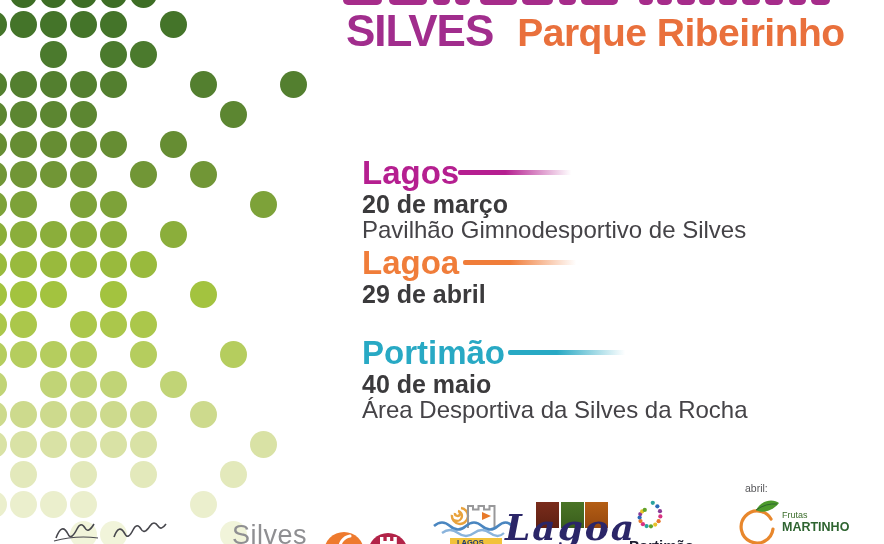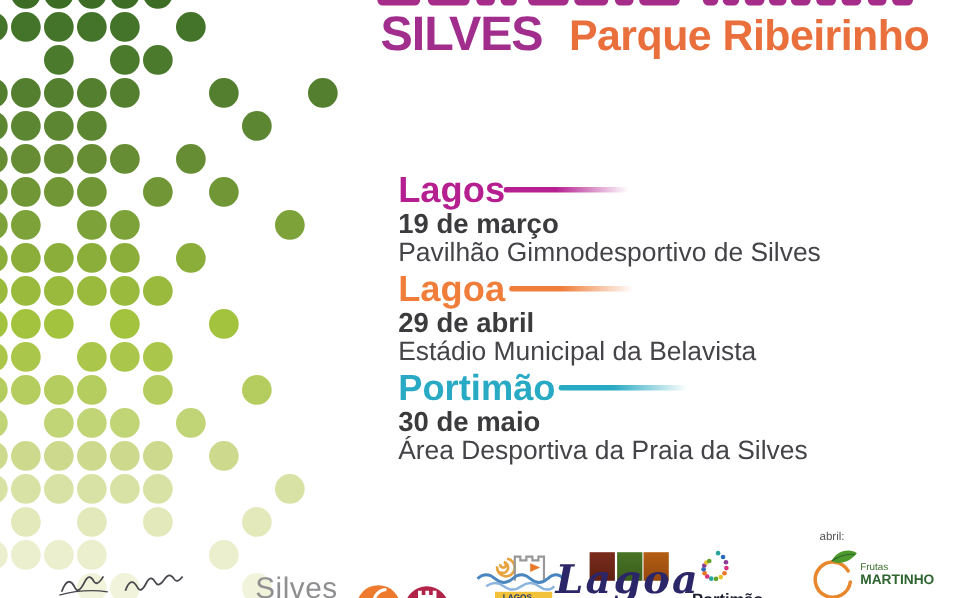--- a/index.html
+++ b/index.html
@@ -160,34 +160,33 @@
   <div class="title-row">
     <span class="title-city" style="color: rgb(161, 45, 141);">SILVES</span>
     <span class="title-sub" style="color: rgb(233, 112, 60);">Parque Ribeirinho</span>
   </div>
 
 
   <div id="events">
       <div class="event" style="top: 155px;">
         <span class="event-city" style="color: rgb(181, 31, 144);">Lagos</span>
         <div class="event-line" style="left: 96px; width: 118px; background: linear-gradient(90deg, rgb(181, 31, 144) 0%, rgb(181, 31, 144) 40%, rgba(255, 255, 255, 0) 96%);"></div>
-        <div class="event-date" style="color: rgb(59, 58, 60);">19 de março</div>
+        <div class="event-date" style="color: rgb(59, 58, 60);">20 de março</div>
         <div class="event-venue" style="color: rgb(69, 67, 71);">Pavilhão Gimnodesportivo de Silves</div>
       </div>
       <div class="event" style="top: 245px;">
         <span class="event-city" style="color: rgb(240, 125, 58);">Lagoa</span>
         <div class="event-line" style="left: 101px; width: 118px; background: linear-gradient(90deg, rgb(240, 125, 58) 0%, rgb(240, 125, 58) 40%, rgba(255, 255, 255, 0) 96%);"></div>
         <div class="event-date" style="color: rgb(59, 58, 60);">29 de abril</div>
-        <div class="event-venue" style="color: rgb(69, 67, 71);">Estádio Municipal da Belavista</div>
       </div>
       <div class="event" style="top: 335px;">
         <span class="event-city" style="color: rgb(40, 169, 196);">Portimão</span>
         <div class="event-line" style="left: 146px; width: 122px; background: linear-gradient(90deg, rgb(40, 169, 196) 0%, rgb(40, 169, 196) 40%, rgba(255, 255, 255, 0) 96%);"></div>
-        <div class="event-date" style="color: rgb(59, 58, 60);">30 de maio</div>
-        <div class="event-venue" style="color: rgb(69, 67, 71);">Área Desportiva da Praia da Silves</div>
+        <div class="event-date" style="color: rgb(59, 58, 60);">40 de maio</div>
+        <div class="event-venue" style="color: rgb(69, 67, 71);">Área Desportiva da Silves da Rocha</div>
       </div>
     </div>
 
   <svg id="signature" class="abs" style="left:52px;top:512px;" width="128" height="32" viewBox="0 0 128 32">
     <path d="M4,26 q6,-16 12,-4 q3,7 9,-5 q4,-8 8,-1 q3,6 9,-4" fill="none" stroke="#47474d" stroke-width="1.6"></path>
     <path d="M2,29 q22,-6 44,-3" fill="none" stroke="#47474d" stroke-width="1.2"></path>
     <path d="M62,25 q5,-14 11,-3 q3,6 8,-4 q4,-8 8,-1 q3,6 9,-3 q4,-6 8,0 q3,5 8,-2" fill="none" stroke="#47474d" stroke-width="1.6"></path>
   </svg>
 
   <span id="silves-word" class="footer-text">Silves</span>

